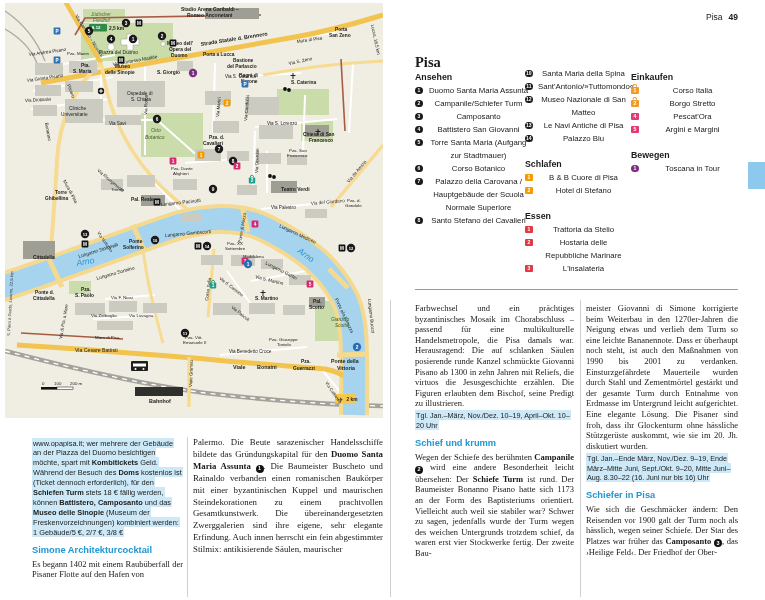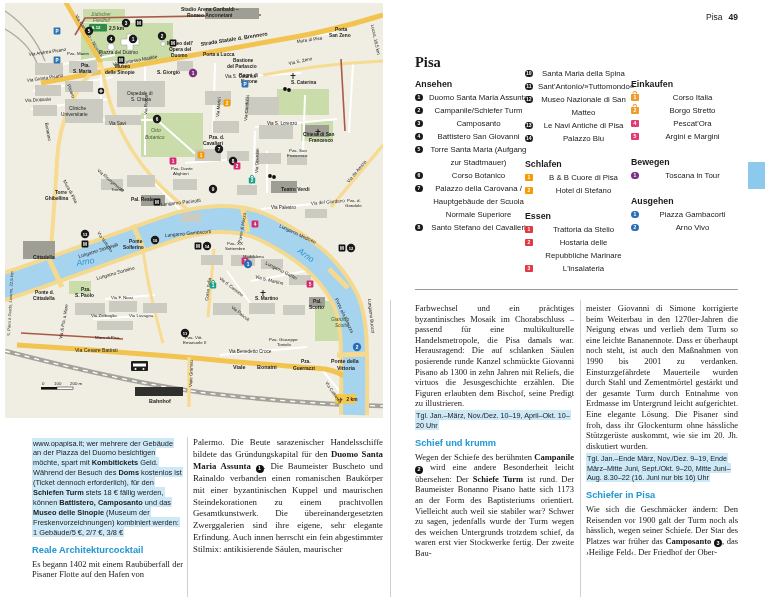--- a/index.html
+++ b/index.html
@@ -22,21 +22,21 @@
   #map{width:100%;height:100%;display:block;font-family:"Liberation Sans",sans-serif;}
 
   
   #page-title{position:absolute;left:415px;top:44px;font-size:14.5px;font-weight:bold;}
   #legend{position:absolute;left:0;top:67px;width:765px;font-family:"Liberation Sans",sans-serif;}
   .lg-col{position:absolute;top:0;}
   #lgcol0{left:415px;width:114px;}
   #lgcol1{left:525px;width:104px;}
   #lgcol2{left:631px;width:110px;}
   .lg-h{font-weight:bold;font-size:8.8px;line-height:13px;margin-top:13px;}
-  .lg-sec:first-child .lg-h{margin-top:11px;}
+  .lg-sec:first-child .lg-h{margin-top:4px;}
   .lg-item{position:relative;padding-left:13px;font-size:7.8px;line-height:13px;text-align:center;}
   .mk{display:inline-flex;align-items:center;justify-content:center;color:#fff;
       font-weight:bold;font-size:4.8px;background:var(--mk,#111);box-sizing:border-box;}
   .lg-item .mk{position:absolute;left:0;top:2.6px;width:7.6px;height:7.6px;font-size:5px;}
   .mk-ci{border-radius:50%;}
   .mk-sq{border-radius:1px;}
   .mk-bag{border-radius:1px;position:relative;}
   .mk-bag::before{content:"";position:absolute;top:-3px;left:50%;transform:translateX(-50%);
       width:3.4px;height:3px;border:1px solid var(--mk,#111);border-bottom:none;
       border-radius:2.5px 2.5px 0 0;}
@@ -529,36 +529,31 @@
         <div class="lg-item"><span class="mk mk-bag" style="--mk: #ef9b2d;">2</span><span>Borgo Stretto</span></div>
       </div>
       <div class="lg-sec">
         <div class="lg-item"><span class="mk mk-sq" style="--mk: #e23a77;">4</span><span>Pescat'Ora</span></div>
         <div class="lg-item"><span class="mk mk-sq" style="--mk: #e23a77;">5</span><span>Argini e Margini</span></div>
       </div>
       <div class="lg-sec">
         <div class="lg-h">Bewegen</div>
         <div class="lg-item"><span class="mk mk-ci" style="--mk: #7b2d82;">1</span><span>Toscana in Tour</span></div>
       </div>
-      <div class="lg-sec">
-        <div class="lg-h">Ausgehen</div>
-        <div class="lg-item"><span class="mk mk-ci" style="--mk: #2a6db5;">1</span><span>Piazza Gambacorti</span></div>
-        <div class="lg-item"><span class="mk mk-ci" style="--mk: #2a6db5;">2</span><span>Arno Vivo</span></div>
-      </div>
     </div>
 </div>
 <div id="rule-legend"></div>
 
 <div class="vrule" id="vr-ab"></div>
 <div class="vrule" id="vr-bc"></div>
 <div class="vrule" id="vr-cd"></div>
 
 <div class="col" id="colA">
   <div class="infobox"><span class="hl">www.opapisa.it; wer mehrere der Gebäude an der Piazza del Duomo besichtigen möchte, spart mit <b>Kombitickets</b> Geld. Während der Besuch des <b>Doms</b> kostenlos ist (Ticket dennoch erforderlich), für den <b>Schiefen Turm</b> stets 18 € fällig werden, können <b>Battistero, Camposanto</b> und das <b>Museo delle Sinopie</b> (Museum der Freskenvorzeichnungen) kombiniert werden: 1 Gebäude/5 €, 2/7 €, 3/8 €</span></div>
-  <div class="col-h">Reale Architekturcocktail</div>
+  <div class="col-h">Simone Architekturcocktail</div>
   <div>Es begann 1402 mit einem Raubüberfall der Pisaner Flotte auf den Hafen von</div>
 </div>
 
 <div class="col" id="colB">
   <div>Palermo. Die Beute sarazenischer Handelsschiffe bildete das Gründungskapital für den <b>Duomo Santa Maria Assunta</b> <span class="inline-mk">1</span>. Die Baumeister Buscheto und Rainaldo verbanden einen romanischen Baukörper mit einer byzantinischen Kuppel und maurischen Steindekorationen zu einem prachtvollen Gesamtkunstwerk. Die übereinandergesetzten Zwerggalerien sind ihre eigene, sehr elegante Erfindung. Auch innen herrscht ein fein abgestimmter Stilmix: antikisierende Säulen, maurischer</div>
 </div>
 
 <div class="col" id="colC">
   <div>Farbwechsel und ein prächtiges byzantinisches Mosaik im Chorabschluss – passend für eine multikulturelle Handelsmetropole, die Pisa damals war. Herausragend: Die auf schlanken Säulen posierende runde Kanzel schmückte Giovanni Pisano ab 1300 in zehn Jahren mit Reliefs, die virtuos die Jesusgeschichte erzählen. Die Figuren erlaubten dem Bischof, seine Predigt zu illustrieren.</div>
   <div class="hours"><span class="hl">Tgl. Jan.–März, Nov./Dez. 10–19, April–Okt. 10–20 Uhr</span></div>

